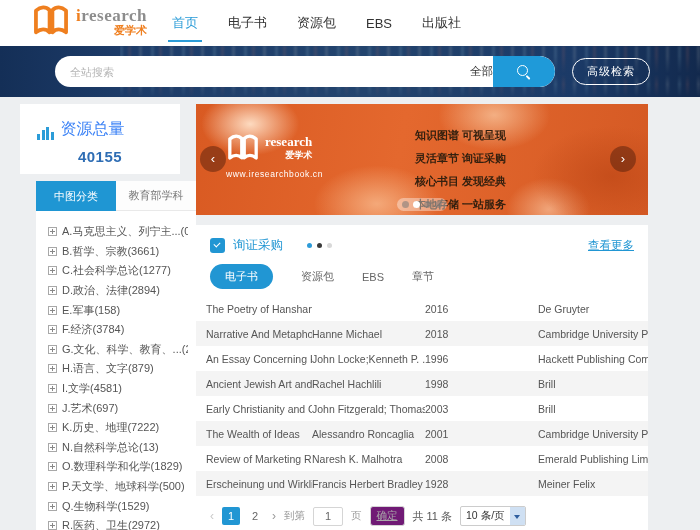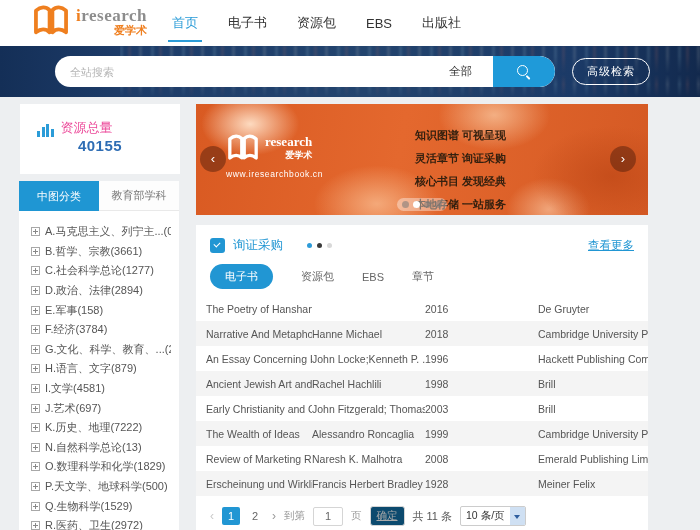--- a/index.html
+++ b/index.html
@@ -28,37 +28,37 @@
   .search-band { position:absolute; left:0; top:46px; width:700px; height:51px; background:linear-gradient(90deg,#142f57 0%,#1d3c69 18%,#23446e 52%,#1b3a67 82%,#12294d 100%); overflow:hidden; }
   .shelf { position:absolute; left:120px; right:0; top:0; bottom:0; opacity:.35; filter:blur(1px);
     background:
       repeating-linear-gradient(90deg, rgba(150,190,205,.5) 0 3px, rgba(0,0,0,0) 3px 8px, rgba(190,110,95,.45) 8px 11px, rgba(0,0,0,0) 11px 19px, rgba(230,225,210,.4) 19px 22px, rgba(0,0,0,0) 22px 31px);
     -webkit-mask-image:linear-gradient(180deg, #000 20%, transparent 55%, #000 75%, transparent 100%);
             mask-image:linear-gradient(180deg, #000 20%, transparent 55%, #000 75%, transparent 100%);
   }
   .search-pill { position:absolute; left:55px; top:10px; width:500px; height:31px; background:#fff; border-radius:16px; display:flex; align-items:center; overflow:hidden; }
   .search-input { flex:1; border:none; outline:none; padding:0 0 0 15px; font-size:11px; color:#333; background:transparent; }
   .search-input::placeholder { color:#b5b5b5; }
-  .search-scope { font-size:11.5px; color:#333; padding-right:21px; cursor:pointer; white-space:nowrap; }
+  .search-scope { font-size:11.5px; color:#333; padding-right:0; cursor:pointer; white-space:nowrap; }
   .search-btn { width:62px; height:31px; background:#1f9ad9; border:none; border-radius:0 16px 16px 0; display:flex; align-items:center; justify-content:center; cursor:pointer; }
   .mag { position:relative; width:16px; height:16px; }
   .mag::before { content:""; position:absolute; left:1px; top:1px; width:9px; height:9px; border:1.6px solid #fff; border-radius:50%; }
   .mag::after { content:""; position:absolute; left:11px; top:11px; width:5px; height:1.8px; background:#fff; border-radius:1px; transform:rotate(45deg); transform-origin:0 0; }
   .adv-btn { position:absolute; left:572px; top:12px; width:78px; height:27px; border:1px solid #fff; border-radius:14px; background:transparent; color:#fff; font-size:11px; letter-spacing:1px; cursor:pointer; }
 
   
   .stat-card { position:absolute; left:20px; top:104px; width:160px; height:70px; background:#fff; }
   .stat-head { display:flex; align-items:flex-end; gap:7px; padding:15px 0 0 17px; }
   .bars-icon { display:flex; align-items:flex-end; gap:1.5px; height:13px; }
   .bars-icon i { width:3px; background:#2b9cd8; display:block; }
   .bars-icon i:nth-child(1){height:6px} .bars-icon i:nth-child(2){height:10px} .bars-icon i:nth-child(3){height:13px} .bars-icon i:nth-child(4){height:8px}
-  .stat-label { color:#ec4899; font-size:13px; }
-  .stat-value { text-align:center; color:#2e6db4; font-size:15px; font-weight:bold; letter-spacing:.5px; }
-
-  .cat-card { position:absolute; left:19px; top:181px; width:160px; height:349px; background:#fff; }
+  .stat-label { color:#3b82f6; font-size:16px; }
+  .stat-value { text-align:center; color:#2e6db4; font-size:15px; font-weight:bold; margin-top:8px; letter-spacing:.5px; }
+
+  .cat-card { position:absolute; left:36px; top:181px; width:160px; height:349px; background:#fff; }
   .cat-tabs { display:flex; height:30px; }
   .cat-tab { flex:1; display:flex; align-items:center; justify-content:center; font-size:11px; color:#777; background:#fdfdfd; border-bottom:1px solid #e9e9e9; cursor:pointer; }
   .cat-tab.active { background:#1f96d3; color:#fff; border-bottom:none; }
   .cat-list { padding:11px 8px 0 12px; }
   .cat-item { display:flex; align-items:center; gap:5px; height:19.6px; font-size:11px; color:#555; cursor:pointer; white-space:nowrap; overflow:hidden; }
   .expand-icon { position:relative; flex:0 0 auto; width:9px; height:9px; border:1px solid #a8a8a8; background:#fff; }
   .expand-icon::before { content:""; position:absolute; left:1px; right:1px; top:3px; height:1px; background:#888; }
   .expand-icon::after { content:""; position:absolute; top:1px; bottom:1px; left:3px; width:1px; background:#888; }
 
   
@@ -102,21 +102,21 @@
   .t-cell { overflow:hidden; white-space:nowrap; padding-right:8px; }
 
   
   .pager { display:flex; align-items:center; gap:8px; padding:10px 0 0 14px; font-size:11px; color:#888; }
   .pg-arrow { color:#c9c9c9; font-size:12px; cursor:pointer; }
   .pg-next { color:#999; }
   .page-num { min-width:18px; height:18px; display:flex; align-items:center; justify-content:center; border-radius:2px; color:#666; cursor:pointer; }
   .page-num.active { background:#2196d3; color:#fff; }
   .goto-label, .unit-label { color:#999; font-size:10.5px; }
   .goto-input { width:30px; height:19px; border:1px solid #d5d5d5; border-radius:2px; text-align:center; font-size:11px; color:#666; outline:none; }
-  .confirm-btn { height:20px; padding:0 6px; border:1px solid #d5d5d5; border-radius:3px; background:#0c4a6e; color:#aaa; font-size:10.5px; cursor:pointer;text-decoration:underline; }
+  .confirm-btn { height:20px; padding:0 6px; border:1px solid #d5d5d5; border-radius:3px; background:#701a75; color:#aaa; font-size:10.5px; cursor:pointer;text-decoration:underline; }
   .total-label { color:#555; font-size:11px; }
   .per-page { display:flex; align-items:center; height:20px; border:1px solid #cccccc; border-radius:2px; background:#fff; cursor:pointer; overflow:hidden; }
   .per-page-text { font-size:10.5px; color:#333; padding:0 5px; }
   .pp-caret { width:15px; height:20px; background:#cfe0f3; display:flex; align-items:center; justify-content:center; }
   .pp-caret::after { content:""; width:0; height:0; border:3.5px solid transparent; border-top:4.5px solid #2f5e9e; margin-top:4px; }
 </style>
 </head>
 <body>
 
 <div class="header">
@@ -323,21 +323,21 @@
       </div>
       <div class="t-row">
         <span class="t-cell">Early Christianity and Cla...</span>
         <span class="t-cell">John Fitzgerald; Thomas...</span>
         <span class="t-cell">2003</span>
         <span class="t-cell">Brill</span>
       </div>
       <div class="t-row">
         <span class="t-cell">The Wealth of Ideas</span>
         <span class="t-cell">Alessandro Roncaglia</span>
-        <span class="t-cell">1999</span>
+        <span class="t-cell">2001</span>
         <span class="t-cell">Cambridge University Pr...</span>
       </div>
       <div class="t-row">
         <span class="t-cell">Review of Marketing Re...</span>
         <span class="t-cell">Naresh K. Malhotra</span>
         <span class="t-cell">2008</span>
         <span class="t-cell">Emerald Publishing Limited</span>
       </div>
       <div class="t-row">
         <span class="t-cell">Erscheinung und Wirklic...</span>

